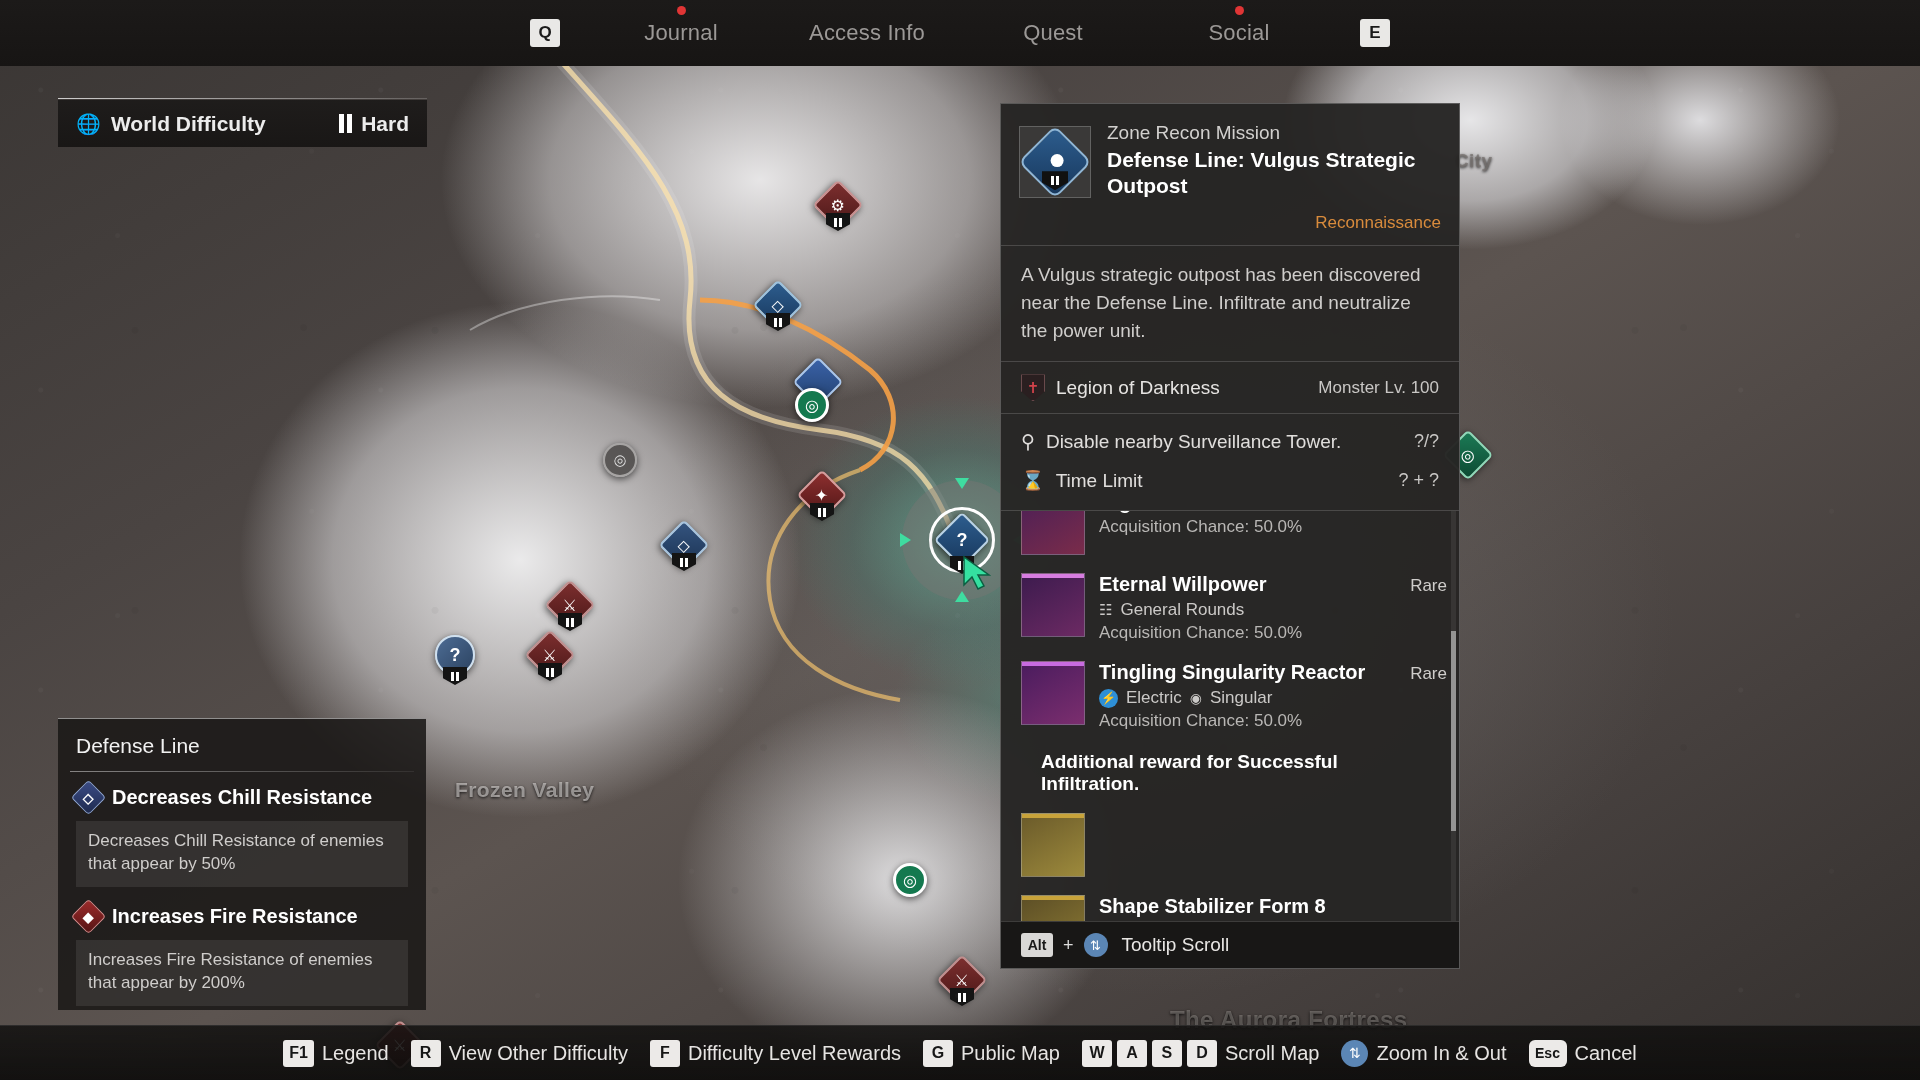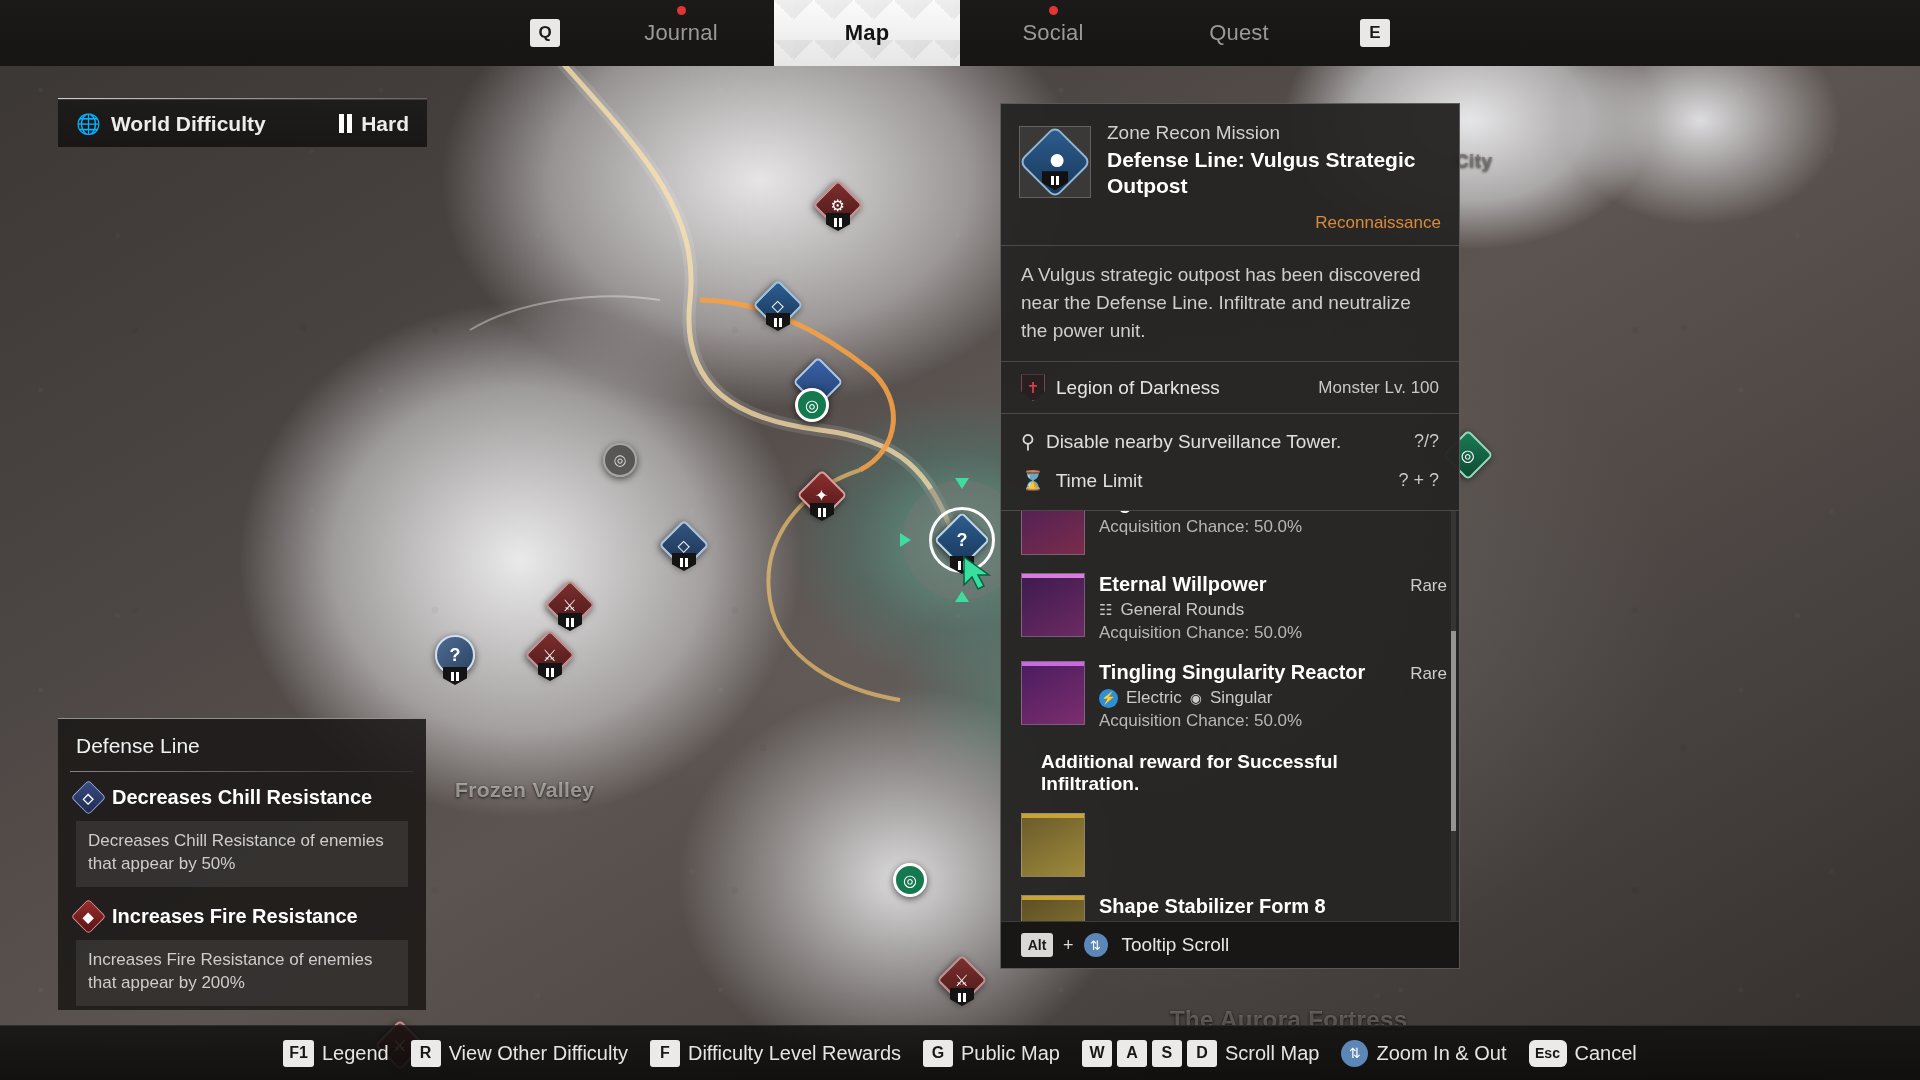--- a/index.html
+++ b/index.html
@@ -342,29 +342,29 @@
     </svg>
   </div>
 
   <div id="topnav">
     <div class="nav-inner">
       <span class="keycap nav-key">Q</span>
       <div class="nav-tab">
         <span class="nav-dot"></span>
         <span>Journal</span>
       </div>
-      <div class="nav-tab active">
-        <span>Map</span>
+      <div class="nav-tab">
+        <span>Access Info</span>
+      </div>
+      <div class="nav-tab">
+        <span>Quest</span>
       </div>
       <div class="nav-tab">
         <span class="nav-dot"></span>
         <span>Social</span>
-      </div>
-      <div class="nav-tab">
-        <span>Quest</span>
       </div>
       <span class="keycap nav-key">E</span>
     </div>
   </div>
 
   <div id="hdr">
     <div id="hdr-rule"></div>
     <div id="diffbar">
       <div class="left">
         <span style="font-size:20px;">🌐</span>

